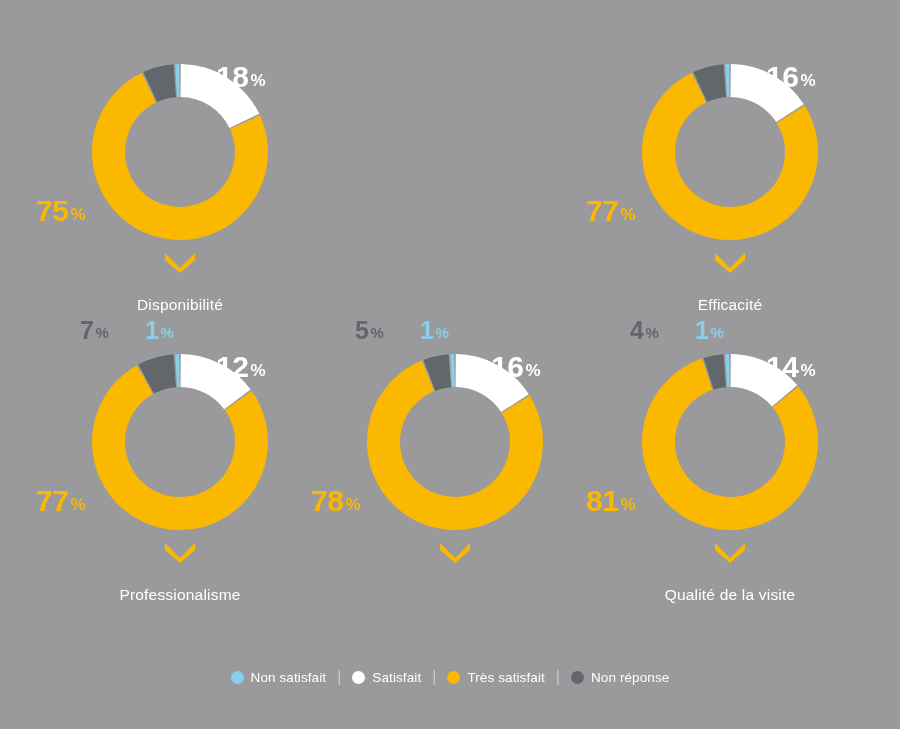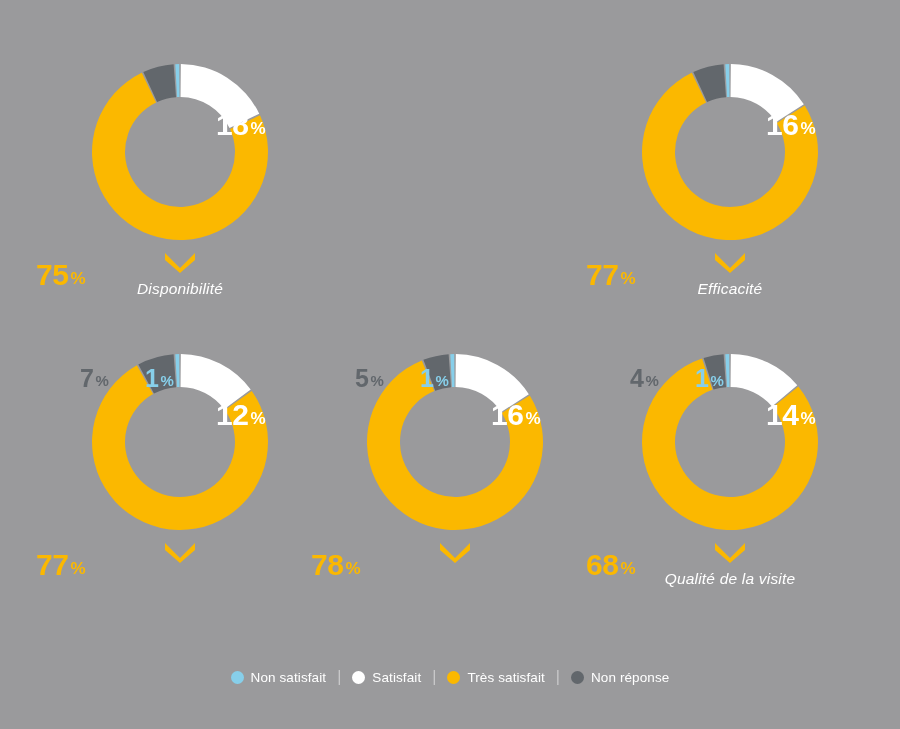--- a/index.html
+++ b/index.html
@@ -46,21 +46,20 @@
     overflow: visible;
   }
 
   
   .val {
     position: absolute;
     white-space: nowrap;
     font-weight: 700;
     line-height: 1;
     letter-spacing: -0.5px;
-    margin-top: 48px;
   }
   .val .num {
     font-size: 30px;
     font-weight: 700;
   }
   .val .pct {
     font-size: 17px;
     font-weight: 700;
     margin-left: 2px;
     position: relative;
@@ -74,21 +73,21 @@
   .c-blue   { color: #87cfea; }
   .c-gray   { color: #62676c; }
 
   
   .val-white {
     left: 186px;
     top: 14px;
   }
   .val-yellow {
     left: 6px;
-    top: 164px;
+    top: 148px;
   }
   .val-gray {
     left: 50px;
     top: -20px;
   }
   .val-blue {
     left: 115px;
     top: -20px;
   }
 
@@ -100,27 +99,26 @@
     top: 203px;
     width: 34px;
     height: 22px;
   }
   .chevron svg { display: block; }
 
   .caption {
     position: absolute;
     left: 0;
     right: 0;
-    top: 232px;
+    top: 248px;
     text-align: center;
     color: #ffffff;
     font-size: 15.5px;
     font-weight: 400;
     letter-spacing: 0.2px;
-    font-style: italic;
   }
 
   
   #legend {
     position: absolute;
     left: 0;
     right: 0;
     top: 669px;
     display: flex;
     justify-content: center;
@@ -239,20 +237,21 @@
       </div>
       <div class="val c-white  val-white"><span class="num">12</span><span class="pct">%</span></div>
       <div class="val c-yellow val-yellow"><span class="num">77</span><span class="pct">%</span></div>
       <div class="val c-gray   val-gray small"><span class="num">7</span><span class="pct">%</span></div>
       <div class="val c-blue   val-blue small"><span class="num">1</span><span class="pct">%</span></div>
       <div class="chevron">
         <svg viewBox="0 0 34 22" xmlns="http://www.w3.org/2000/svg">
        <path d="M2 2 L17 17 L32 2 L32 9 L17 22 L2 9 Z" fill="#fbb800"></path>
      </svg>
       </div>
+      <div class="caption">Professionalisme</div>
     </div>
     <div class="chart-cell" style="left: 305px; top: 338px;">
       <div class="donut-wrap">
         <svg viewBox="0 0 180 180" xmlns="http://www.w3.org/2000/svg">
           <path d="M 90.84 2.00
           A 88 88 0 0 1 163.84 42.14
           L 136.15 60.09
           A 55 55 0 0 0 90.53 35.00 Z" fill="#ffffff"></path>
           <path d="M 164.75 43.56
           A 88 88 0 1 1 56.82 8.49
@@ -293,21 +292,21 @@
           A 88 88 0 0 1 83.63 2.23
           L 86.02 35.14
           A 55 55 0 0 0 73.51 37.53 Z" fill="#62676c"></path>
           <path d="M 85.25 2.13
           A 88 88 0 0 1 89.23 2.00
           L 89.52 35.00
           A 55 55 0 0 0 87.03 35.08 Z" fill="#87cfea"></path>
         </svg>
       </div>
       <div class="val c-white  val-white"><span class="num">14</span><span class="pct">%</span></div>
-      <div class="val c-yellow val-yellow"><span class="num">68</span><span class="pct">%</span></div>
+      <div class="val c-yellow val-yellow"><span class="num">81</span><span class="pct">%</span></div>
       <div class="val c-gray   val-gray small"><span class="num">4</span><span class="pct">%</span></div>
       <div class="val c-blue   val-blue small"><span class="num">1</span><span class="pct">%</span></div>
       <div class="chevron">
         <svg viewBox="0 0 34 22" xmlns="http://www.w3.org/2000/svg">
        <path d="M2 2 L17 17 L32 2 L32 9 L17 22 L2 9 Z" fill="#fbb800"></path>
      </svg>
       </div>
       <div class="caption">Qualité de la visite</div>
     </div>
   </div>

